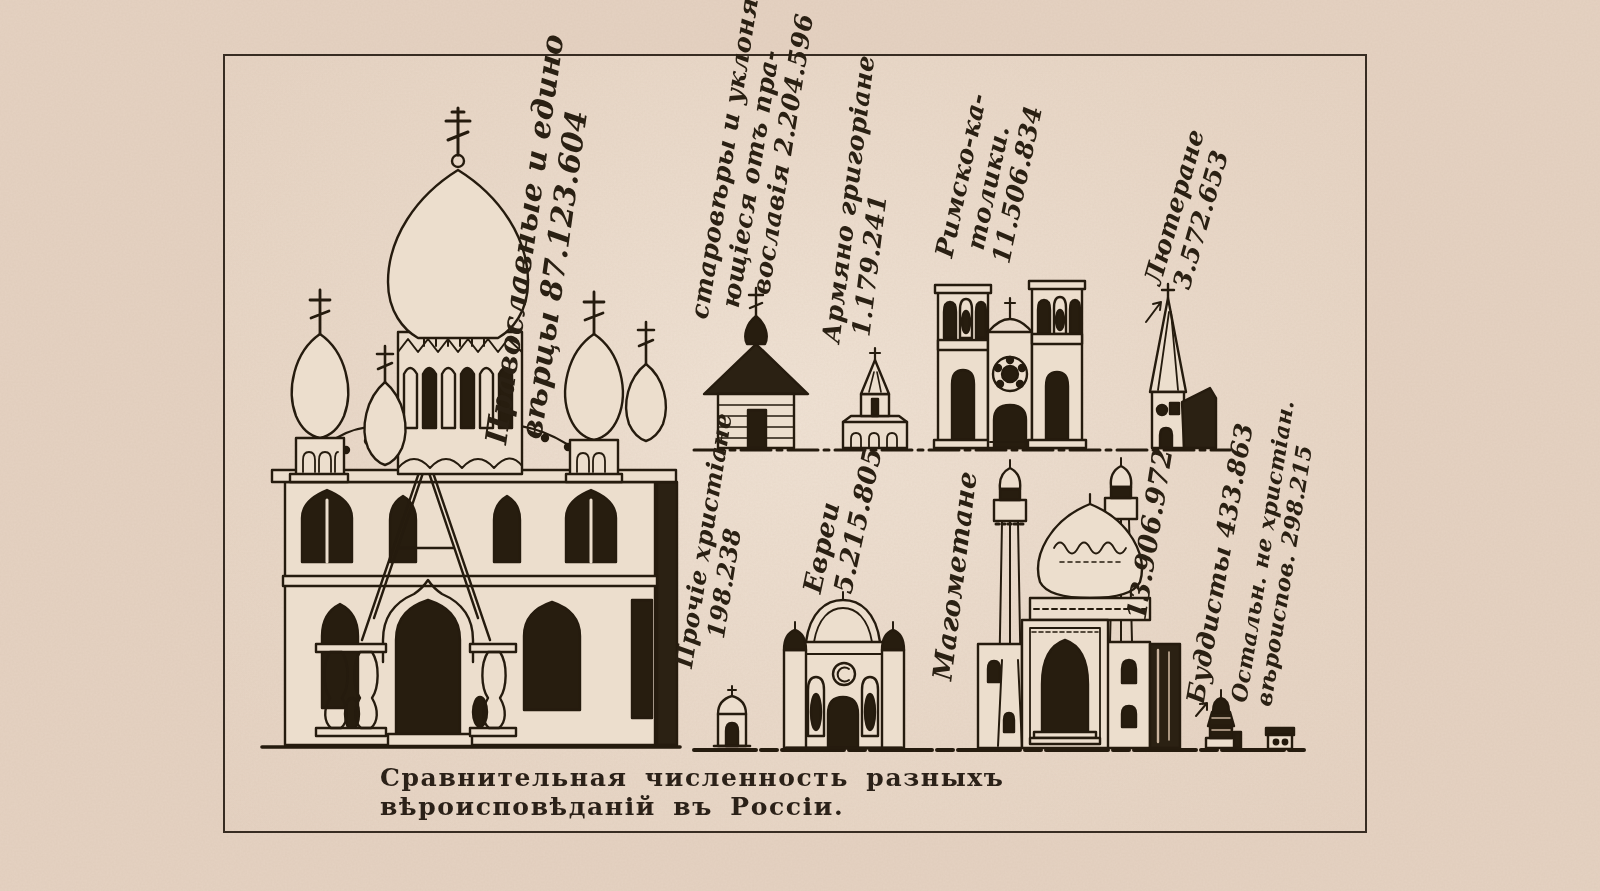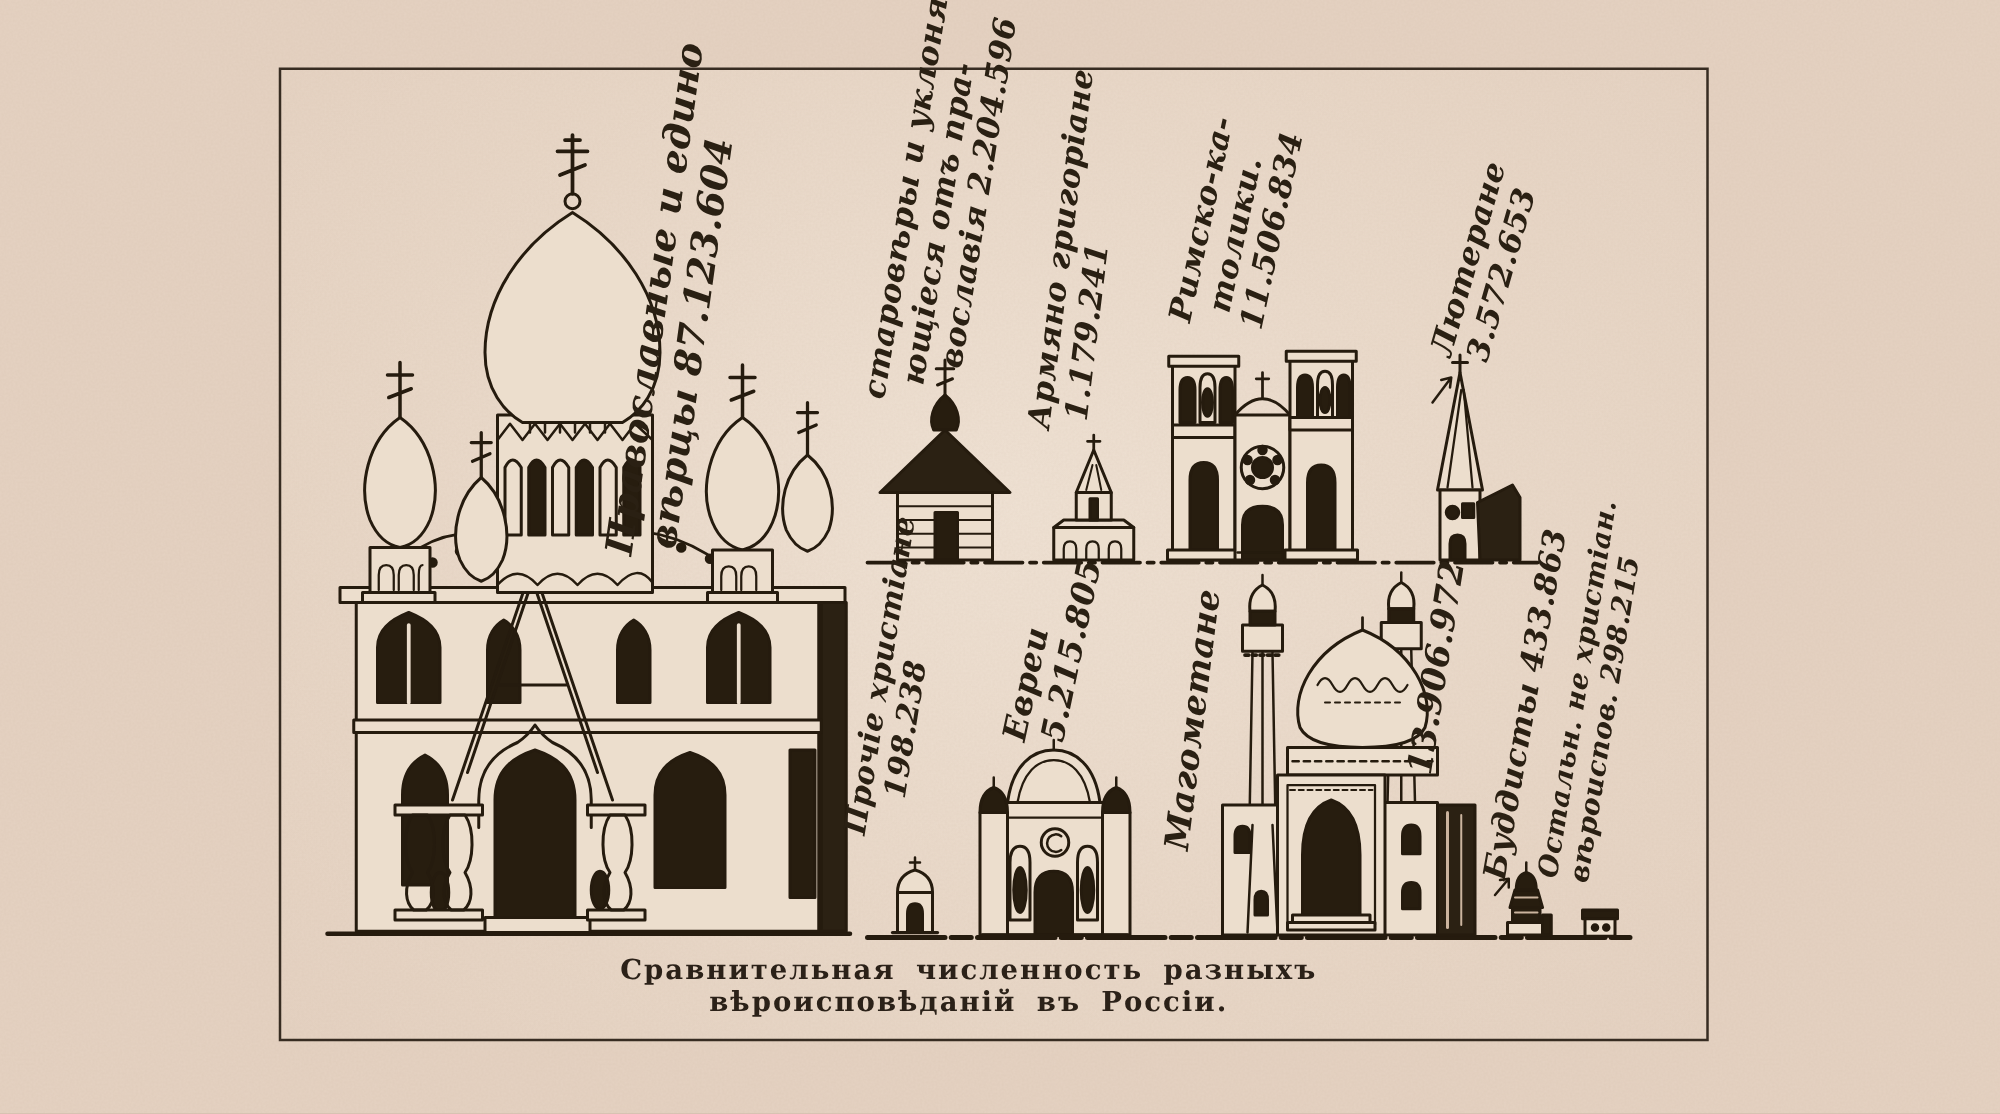--- a/index.html
+++ b/index.html
@@ -32,22 +32,22 @@
   }
   svg.art{position:absolute;left:0;top:0;width:1600px;height:891px;}
   .hand{
     position:absolute;transform-origin:0 100%;
     transform:translateY(-100%) rotate(var(--rot,-80deg));
     white-space:nowrap;font-style:italic;font-weight:700;color:#2a2013;
     line-height:1.14;letter-spacing:.4px;
   }
   .hand .ln{display:block;}
   .caption{
-    position:absolute;left:380px;top:763px;width:790px;text-align:center;
-    font-weight:700;font-size:22px;letter-spacing:1.6px;word-spacing:7px;color:#2b2118;
+    position:absolute;left:380px;top:763px;width:790px;text-align:left;
+    font-weight:700;font-size:25px;letter-spacing:1.6px;word-spacing:7px;color:#2b2118;
   }
 </style>
 </head>
 <body>
 
 <div class="stage">
 
   <div class="inner-paper"></div>
 
   <svg class="art" viewBox="0 0 1600 891">

